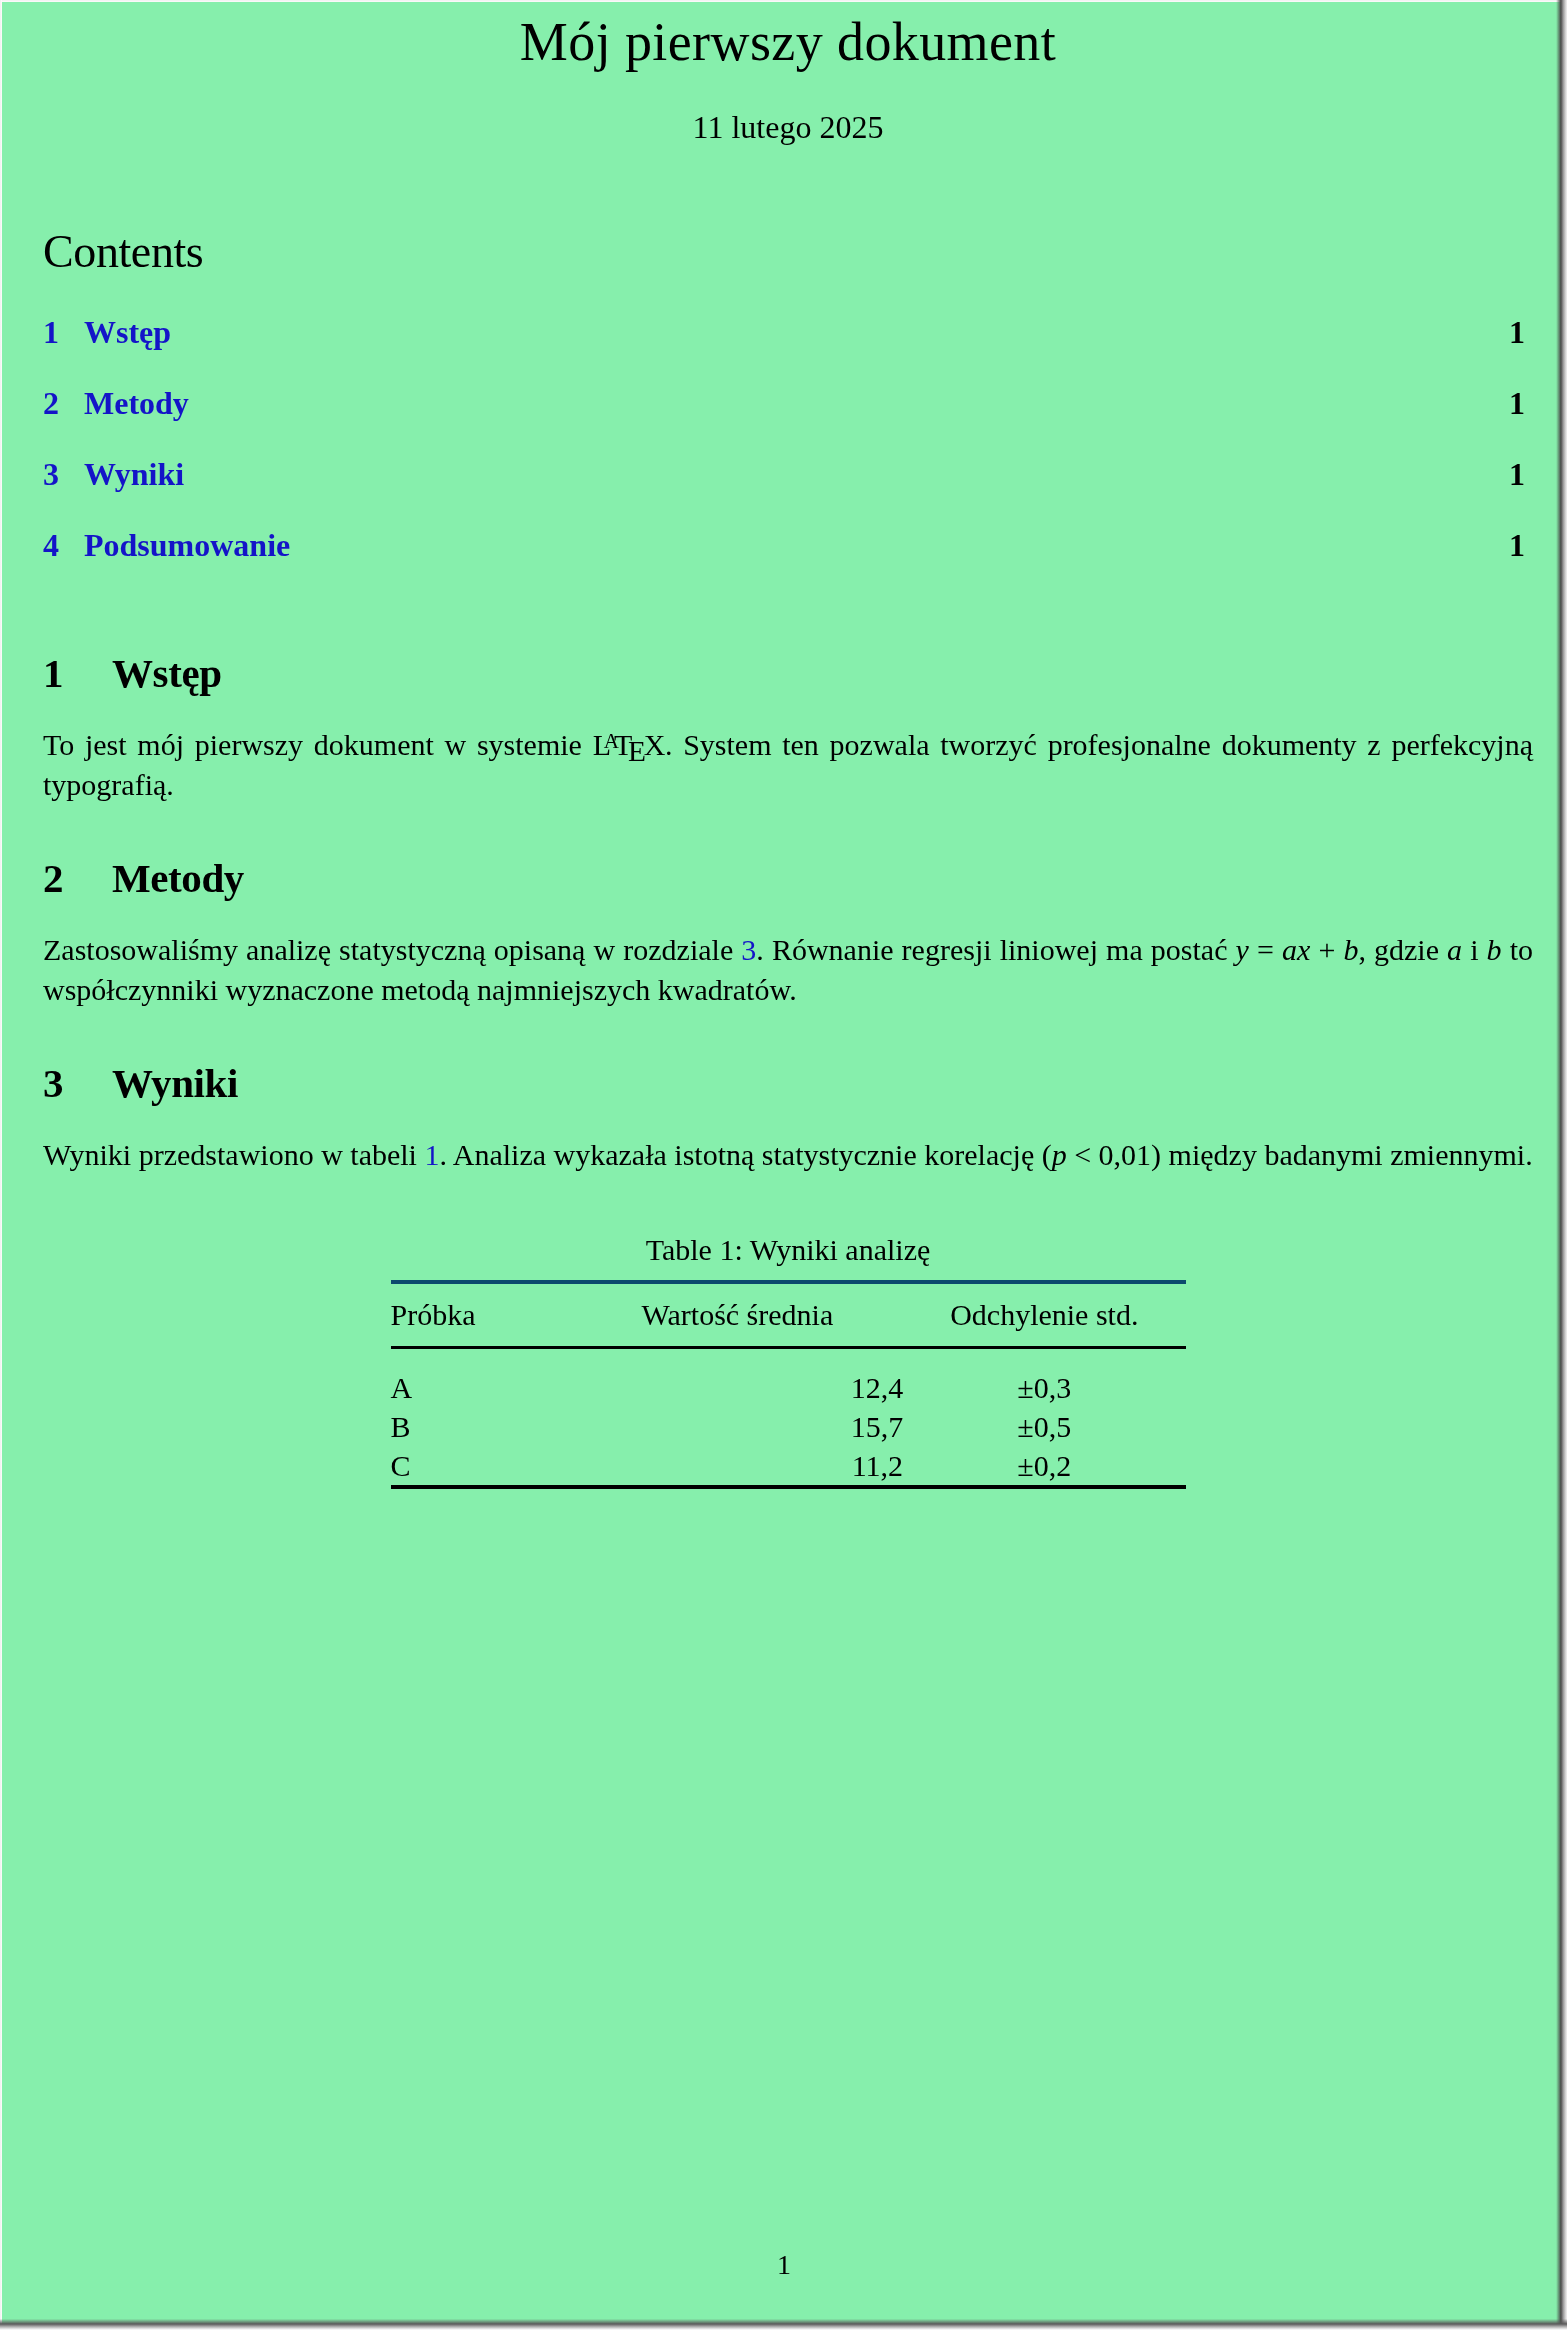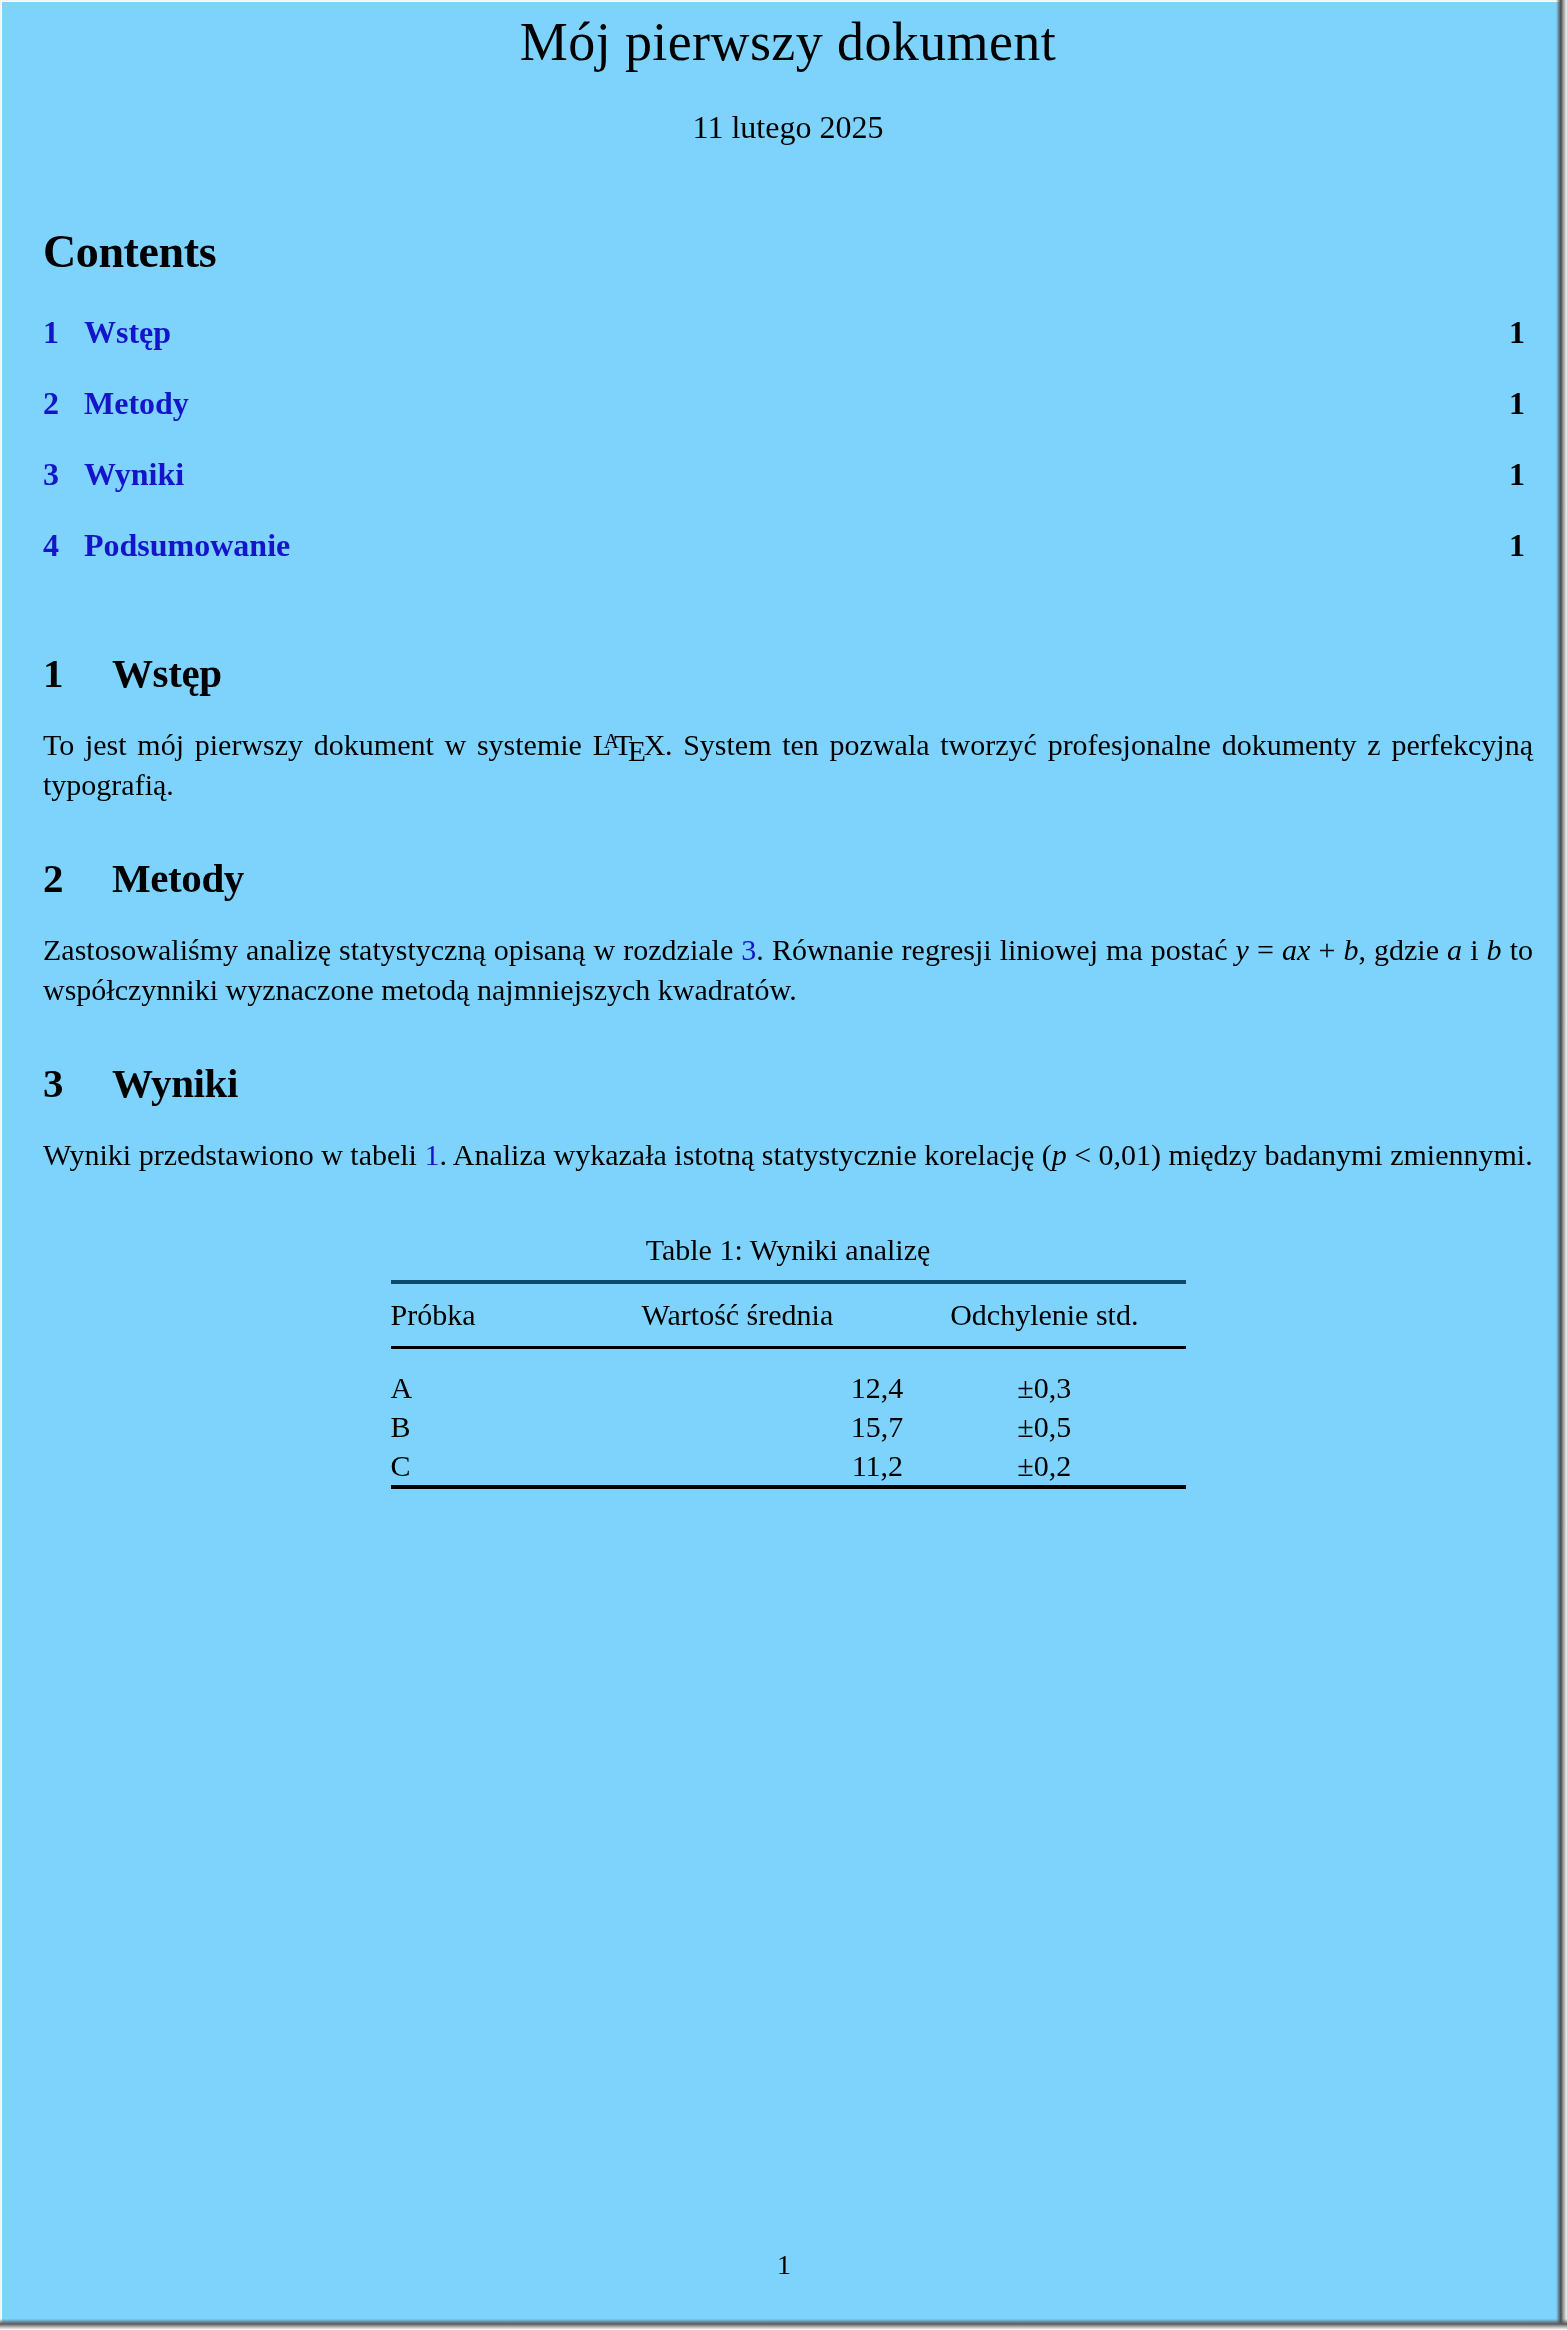--- a/index.html
+++ b/index.html
@@ -5,21 +5,21 @@
   html, body {
     margin: 0;
     padding: 0;
     background: #ffffff;
   }
 
   .page {
     position: relative;
     width: 1568px;
     height: 2330px;
-    background: #7dd3fc;
+    background: #86efac;
     box-sizing: border-box;
     font-family: "Liberation Serif", "DejaVu Serif", serif;
     color: #000000;
     overflow: hidden;
   }
 
   
   .page-border-top {
     position: absolute; top: 0; left: 0; right: 0; height: 2.4px;
     background: linear-gradient(to bottom, #f0f0f0, #fcfcfc);
@@ -60,21 +60,21 @@
   }
   .doc-date {
     text-align: center;
     font-size: 32px;
     margin-top: 38px;
   }
 
   
   .toc-heading {
     font-size: 46px;
-    font-weight: bold;
+    font-weight: normal;
     margin-top: 79px;
     letter-spacing: -0.4px;
   }
   .toc-list {
     margin-top: 36px;
   }
   .toc-row {
     display: flex;
     align-items: baseline;
     font-size: 32px;

